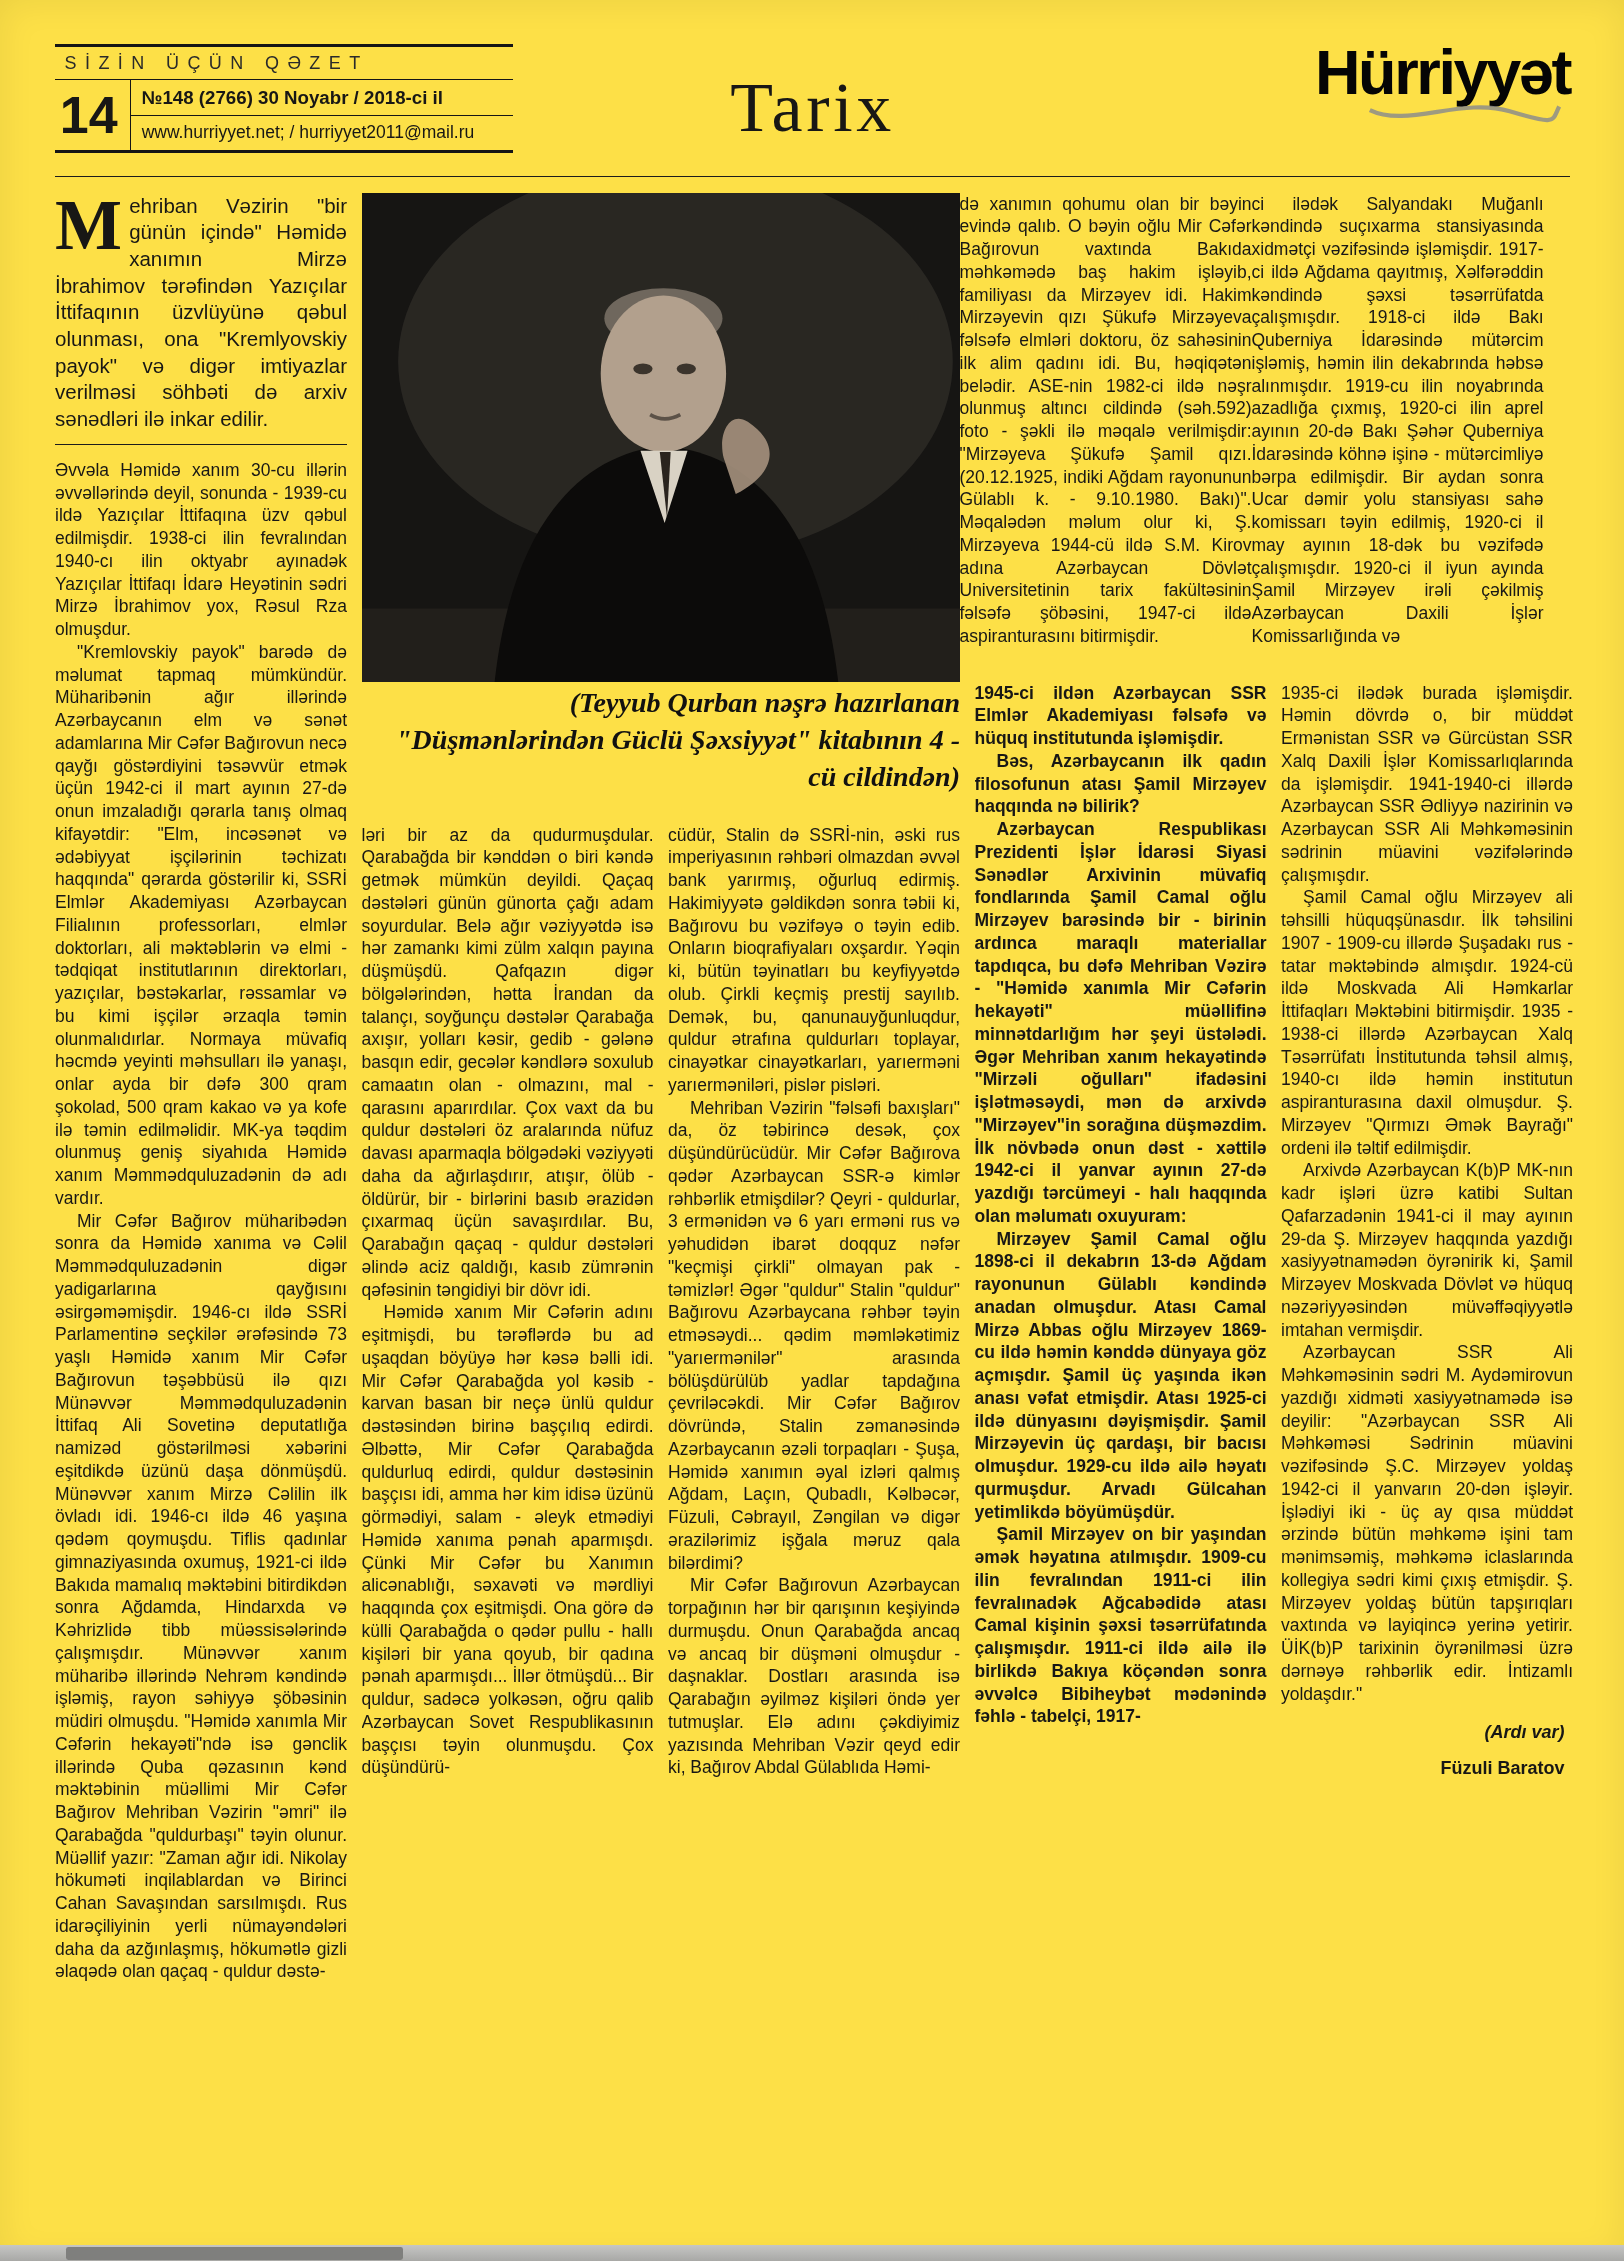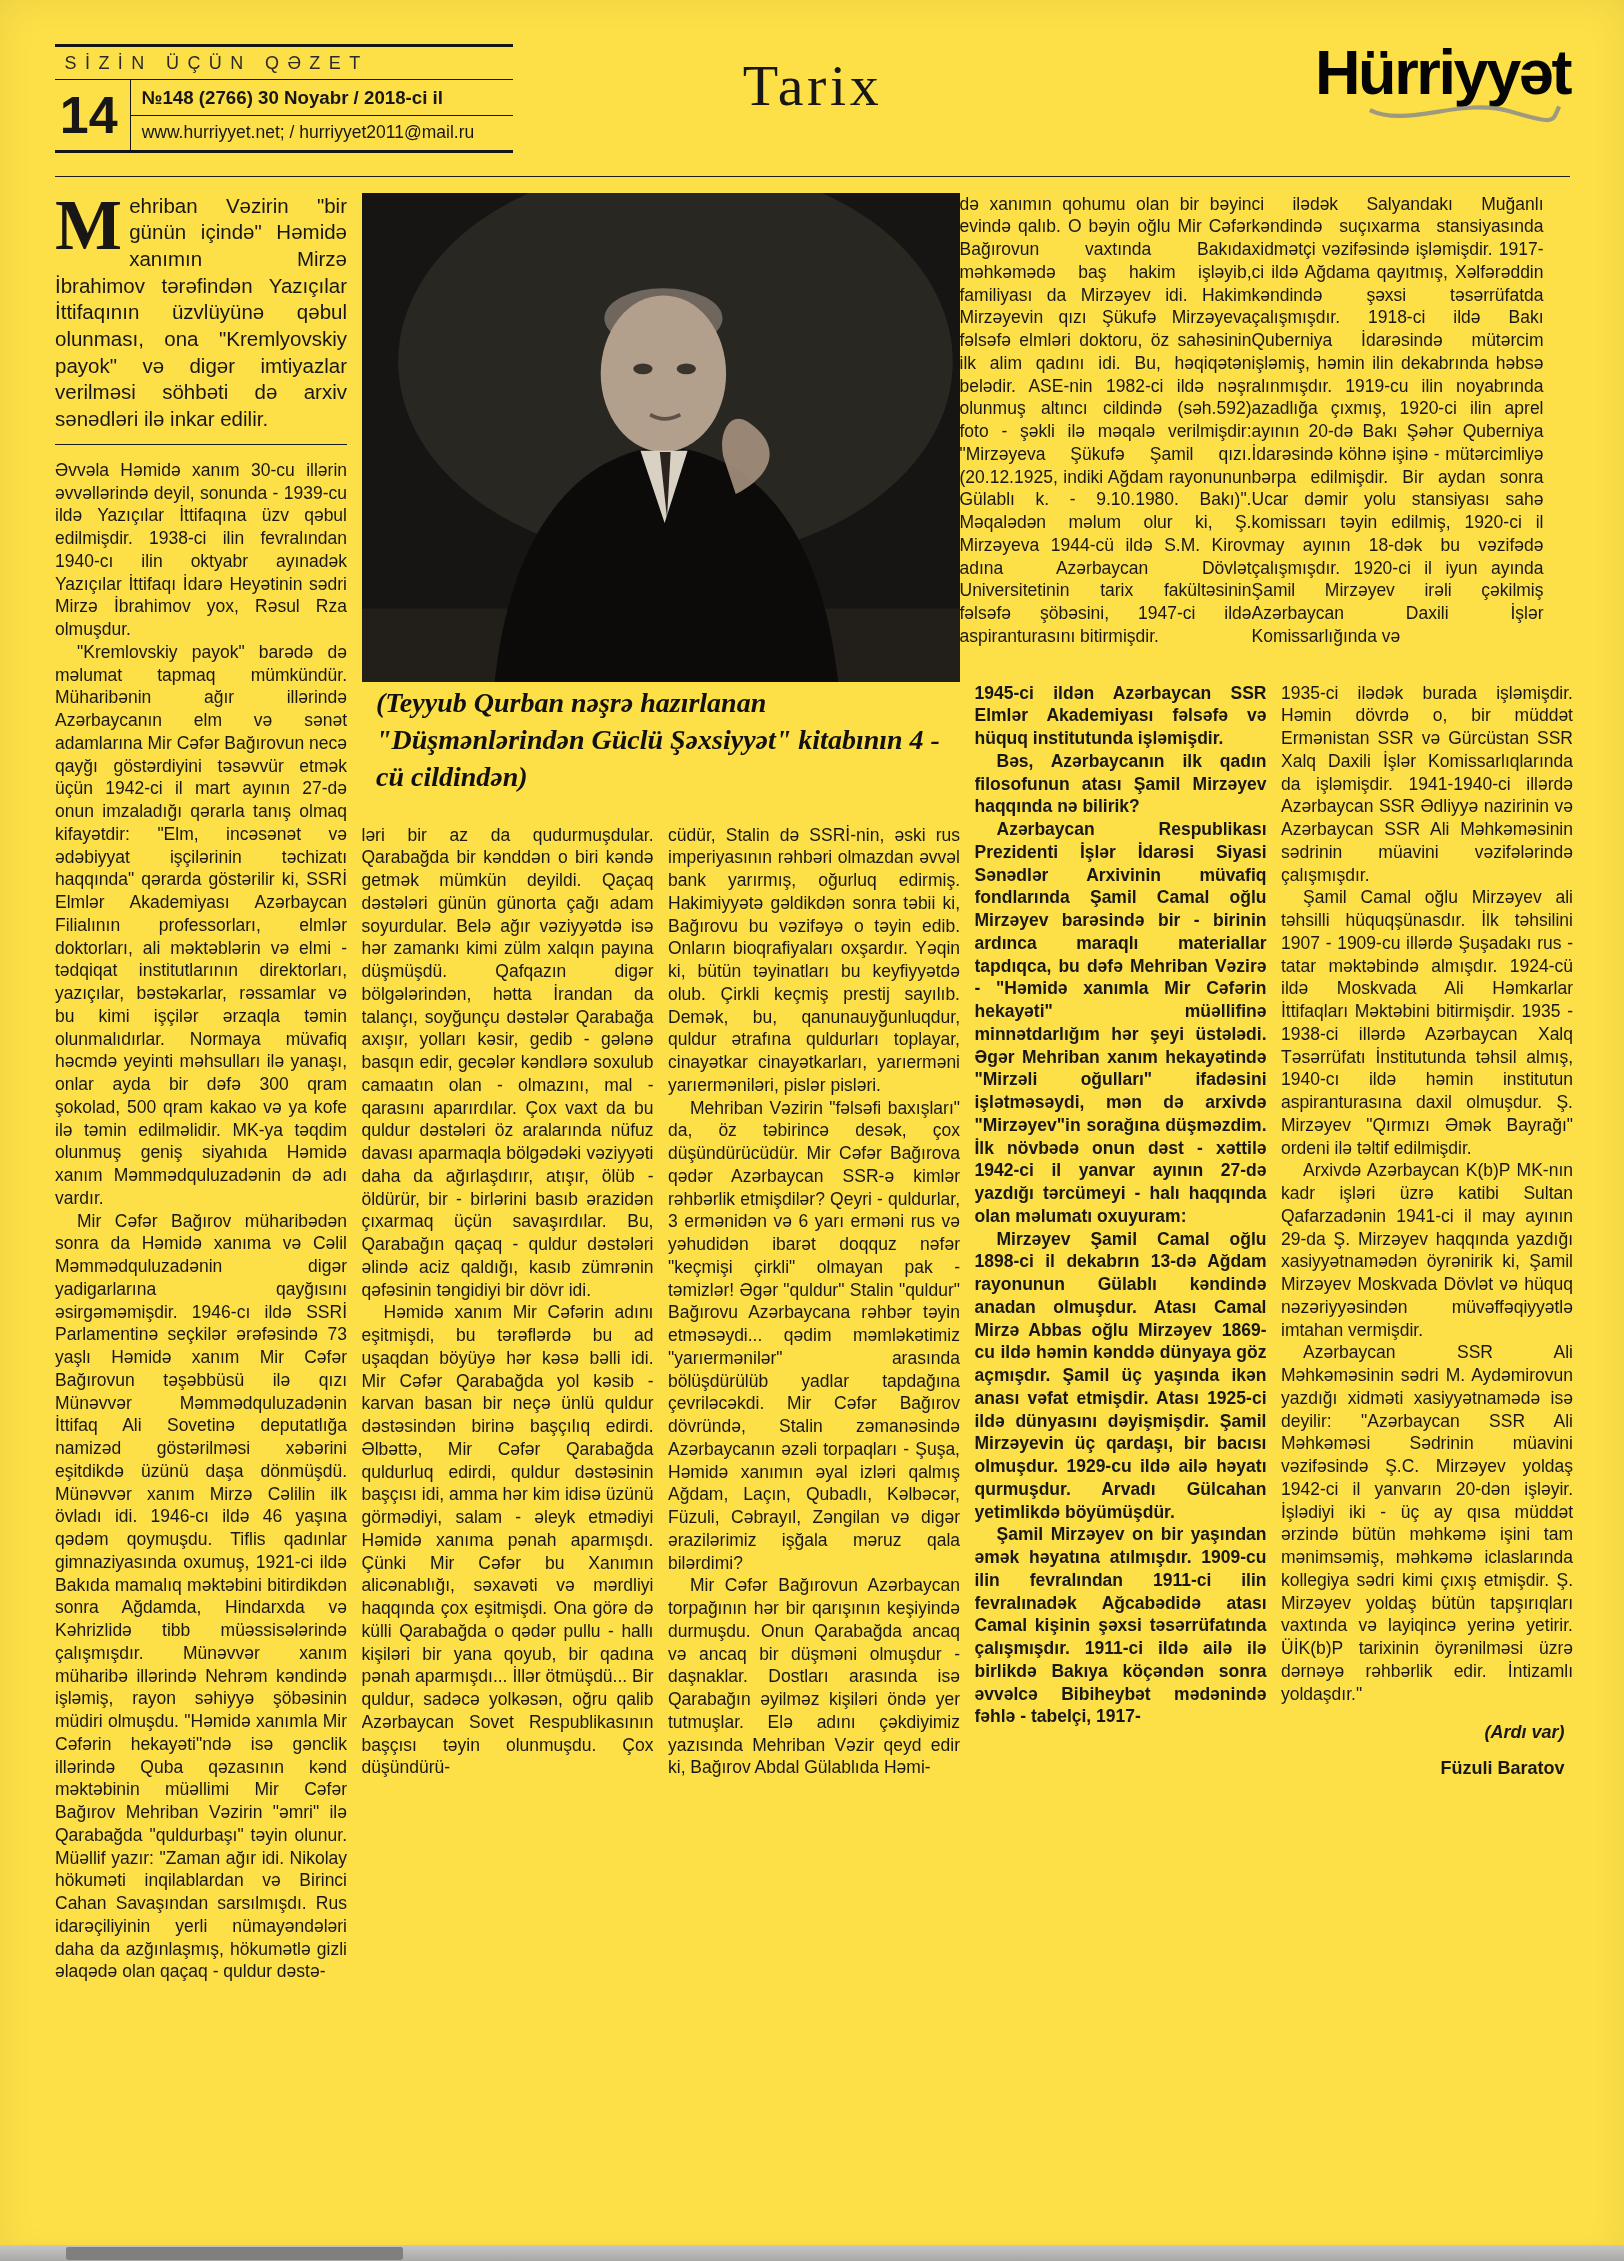--- a/index.html
+++ b/index.html
@@ -13,21 +13,21 @@
 
   
   .header { display:grid; grid-template-columns:482px 1fr 482px; align-items:flex-start; height:137px; }
   .masthead-box { width:458px; border-top:3px solid #151515; border-bottom:3px solid #151515; margin-top:11px; }
   .masthead-top { font-size:18px; letter-spacing:8.4px; padding:6px 9.6px 4.8px 9.6px; border-bottom:1.8px solid #151515; color:#2a2a2a; }
   .masthead-bottom { display:flex; align-items:stretch; }
   .page-number { font-size:52px; font-weight:bold; line-height:1; padding:4.8px 12px 4.8px 4.8px; border-right:1.8px solid #151515; display:flex; align-items:center; }
   .issue-block { flex:1; display:flex; flex-direction:column; }
   .issue-line { font-size:18.7px; font-weight:bold; padding:7.2px 11px 6px 11px; border-bottom:1.8px solid #151515; }
   .contacts-line { font-size:17.5px; padding:6px 11px 7.2px 11px; }
-  .section-title { font-family:"Liberation Serif", serif; font-size:58px; text-align:center; letter-spacing:3.6px; margin-top:19px; }
+  .section-title { font-family:"Liberation Serif", serif; font-size:70px; text-align:center; letter-spacing:3.6px; margin-top:35px; }
   .logo-wrap { text-align:right; position:relative; margin-top:8.4px; }
   .logo-text { font-size:63px; font-weight:900; letter-spacing:-2.4px; line-height:1; color:#050505; }
   .logo-swoosh { position:absolute; right:6px; top:52px; }
   .header-rule { border-top:1.8px solid #1c1c1c; margin:6px 0 15.7px 0; }
 
   
   .content { display:grid; grid-template-columns:292px 1210px; column-gap:14.5px; }
   .left-col { height:2014px; overflow:hidden; }
 
   .lead { font-size:20.5px; line-height:1.3; text-align:justify; padding-bottom:12px; border-bottom:1.8px solid #1c1c1c; margin-bottom:13.3px; }
@@ -43,21 +43,21 @@
   .top-col { overflow:hidden; height:489px; }
 
   
   .headline { margin:13.3px 0 3.6px 0; }
   .headline-svg { display:block; width:1210px; height:303px; }
   .hl { font-family:"Liberation Sans", sans-serif; font-weight:900; font-size:113px; fill:#060606; }
 
   
   .lower { display:grid; grid-template-columns:repeat(4,292px); column-gap:14.5px; grid-template-rows:142px 1070px; }
   .subtitle-cell { grid-column:1 / span 2; grid-row:1; padding:3.6px 0 0 14.5px; }
-  .subtitle { font-family:"Liberation Serif", serif; font-style:italic; font-weight:bold; font-size:28px; line-height:1.32; text-align:left; color:#121110; }
+  .subtitle { font-family:"Liberation Serif", serif; font-style:italic; font-weight:bold; font-size:28px; line-height:1.32; text-align:right; color:#121110; }
   .bcol { overflow:hidden; }
   .bcol-1 { grid-column:1; grid-row:2; }
   .bcol-2 { grid-column:2; grid-row:2; }
   .bcol-3 { grid-column:3; grid-row:1 / span 2;font-weight:bold; }
   .bcol-4 { grid-column:4; grid-row:1 / span 2; }
   .continuation { font-size:18px; font-weight:bold; font-style:italic; text-align:right; margin-top:17px; padding-right:8.4px; }
   .author { font-size:18px; font-weight:bold; text-align:right; margin-top:15px; padding-right:8.4px; }
 
   
   .scan-bar { position:absolute; left:0; right:0; bottom:0; height:15.7px; background:linear-gradient(#c6c6c4,#a8a8a6); }

